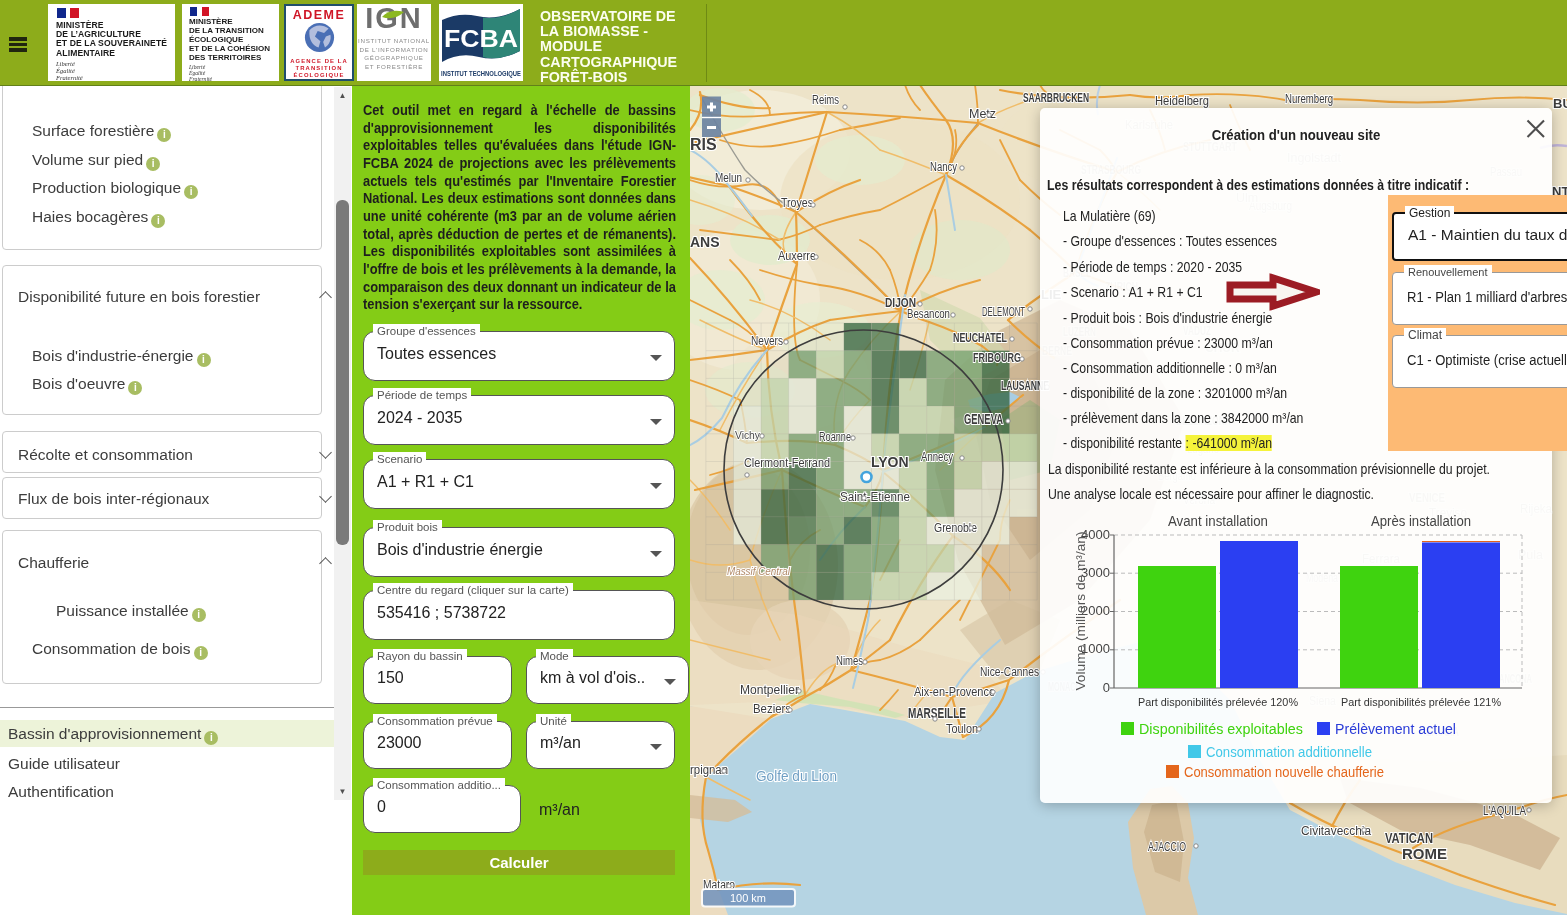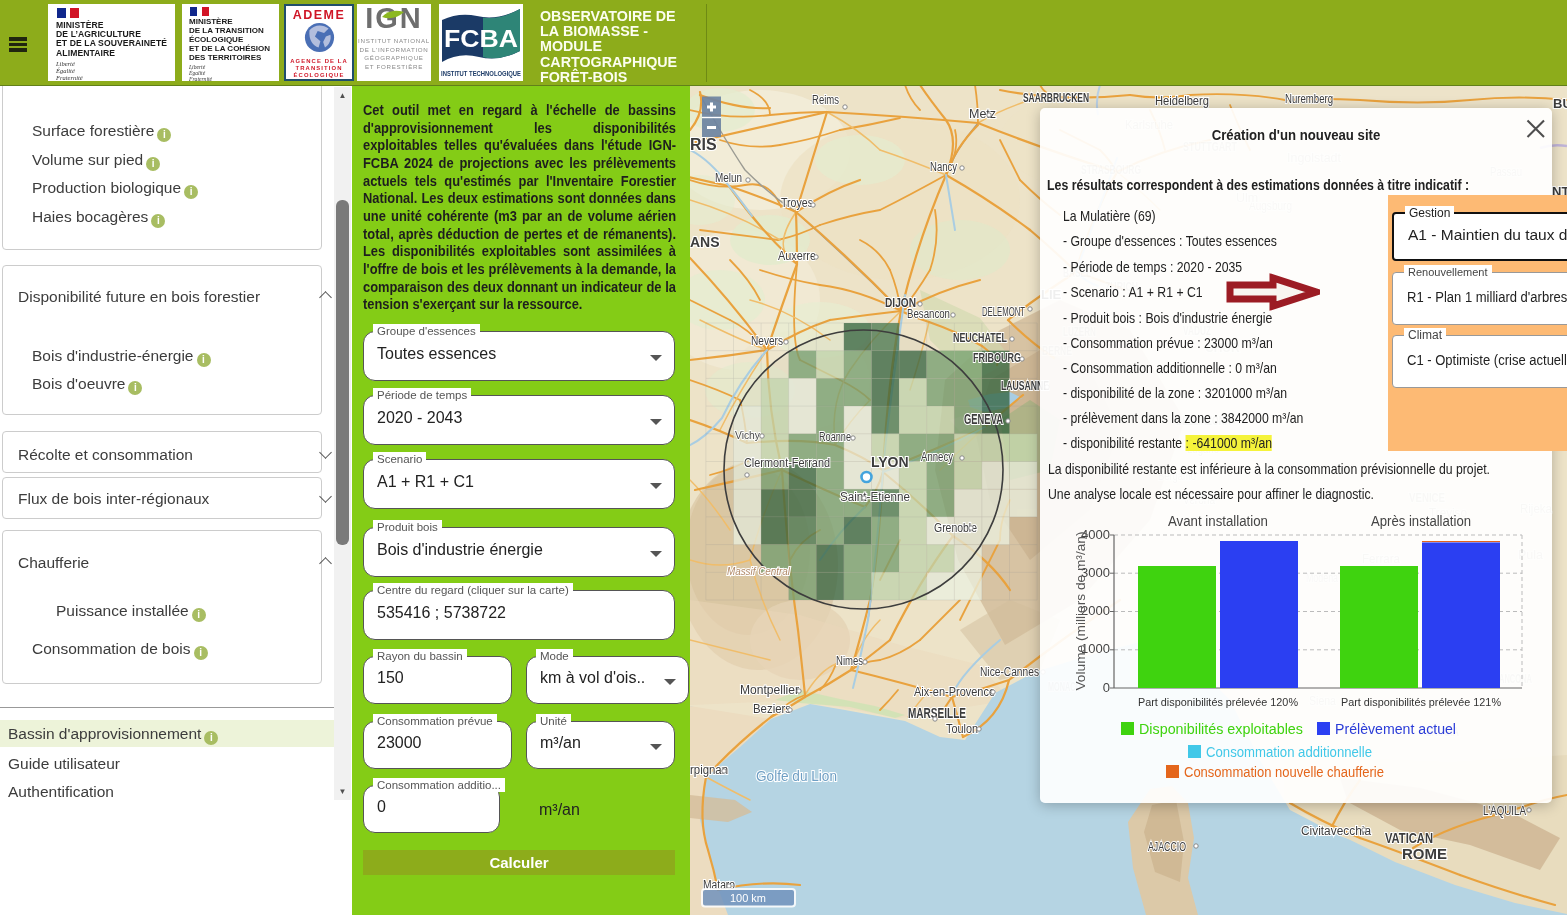--- a/index.html
+++ b/index.html
@@ -119,21 +119,21 @@
 
 <div id="middle" style="position:absolute;left:352px;top:85px;width:338px;height:830px;background:#84cc16;">
   <div style="position:absolute;left:11px;top:17px;width:340px;transform:scaleX(0.9206);transform-origin:0 0;font-size:14px;font-weight:bold;color:#1e1e1e;line-height:17.65px;text-align:justify;">Cet outil met en regard à l'échelle de bassins d'approvisionnement les disponibilités exploitables telles qu'évaluées dans l'étude IGN-FCBA 2024 de projections avec les prélèvements actuels tels qu'estimés par l'Inventaire Forestier National. Les deux estimations sont données dans une unité cohérente (m3 par an de volume aérien total, après déduction de pertes et de rémanents). Les disponibilités exploitables sont assimilées à l'offre de bois et les prélèvements à la demande, la comparaison des deux donnant un indicateur de la tension s'exerçant sur la ressource.</div>
   <div class="fld" style="left:11px;top:246px;width:312px;height:50px;">
       <span class="lb">Groupe d'essences</span>
       <span class="vl">Toutes essences</span>
       <span class="ar"></span>
     </div>
   <div class="fld" style="left:11px;top:310px;width:312px;height:50px;">
       <span class="lb">Période de temps</span>
-      <span class="vl">2020 - 2043</span>
+      <span class="vl">2024 - 2035</span>
       <span class="ar"></span>
     </div>
   <div class="fld" style="left:11px;top:374px;width:312px;height:50px;">
       <span class="lb">Scenario</span>
       <span class="vl">A1 + R1 + C1</span>
       <span class="ar"></span>
     </div>
   <div class="fld" style="left:11px;top:442px;width:312px;height:50px;">
       <span class="lb">Produit bois</span>
       <span class="vl">Bois d'industrie énergie</span>
@@ -154,21 +154,21 @@
     </div>
   <div class="fld" style="left:11px;top:636px;width:149px;height:48px;">
       <span class="lb">Consommation prévue</span>
       <span class="vl">23000</span>
     </div>
   <div class="fld" style="left:174px;top:636px;width:149px;height:48px;">
       <span class="lb">Unité</span>
       <span class="vl">m³/an</span>
       <span class="ar"></span>
     </div>
-  <div class="fld" style="left:11px;top:700px;width:137px;height:48px;">
+  <div class="fld" style="left:11px;top:700px;width:158px;height:48px;">
       <span class="lb">Consommation additio...</span>
       <span class="vl">0</span>
     </div>
   <div style="position:absolute;left:187px;top:716px;font-size:16px;color:#222;">m³/an</div>
   <div style="position:absolute;left:11px;top:765px;width:312px;height:25px;background:#8dac1b;color:#fff;font-weight:bold;font-size:15px;text-align:center;line-height:25px;">Calculer</div>
 </div>
 
 <svg id="map" style="position:absolute;left:690px;top:85px;" width="877" height="830" viewBox="690 85 877 830">
 <rect x="690" y="85" width="877" height="830" fill="#ede3c8"></rect>
 <ellipse cx="760" cy="150" rx="90" ry="60" fill="#f3eedb" opacity="0.8"></ellipse>

